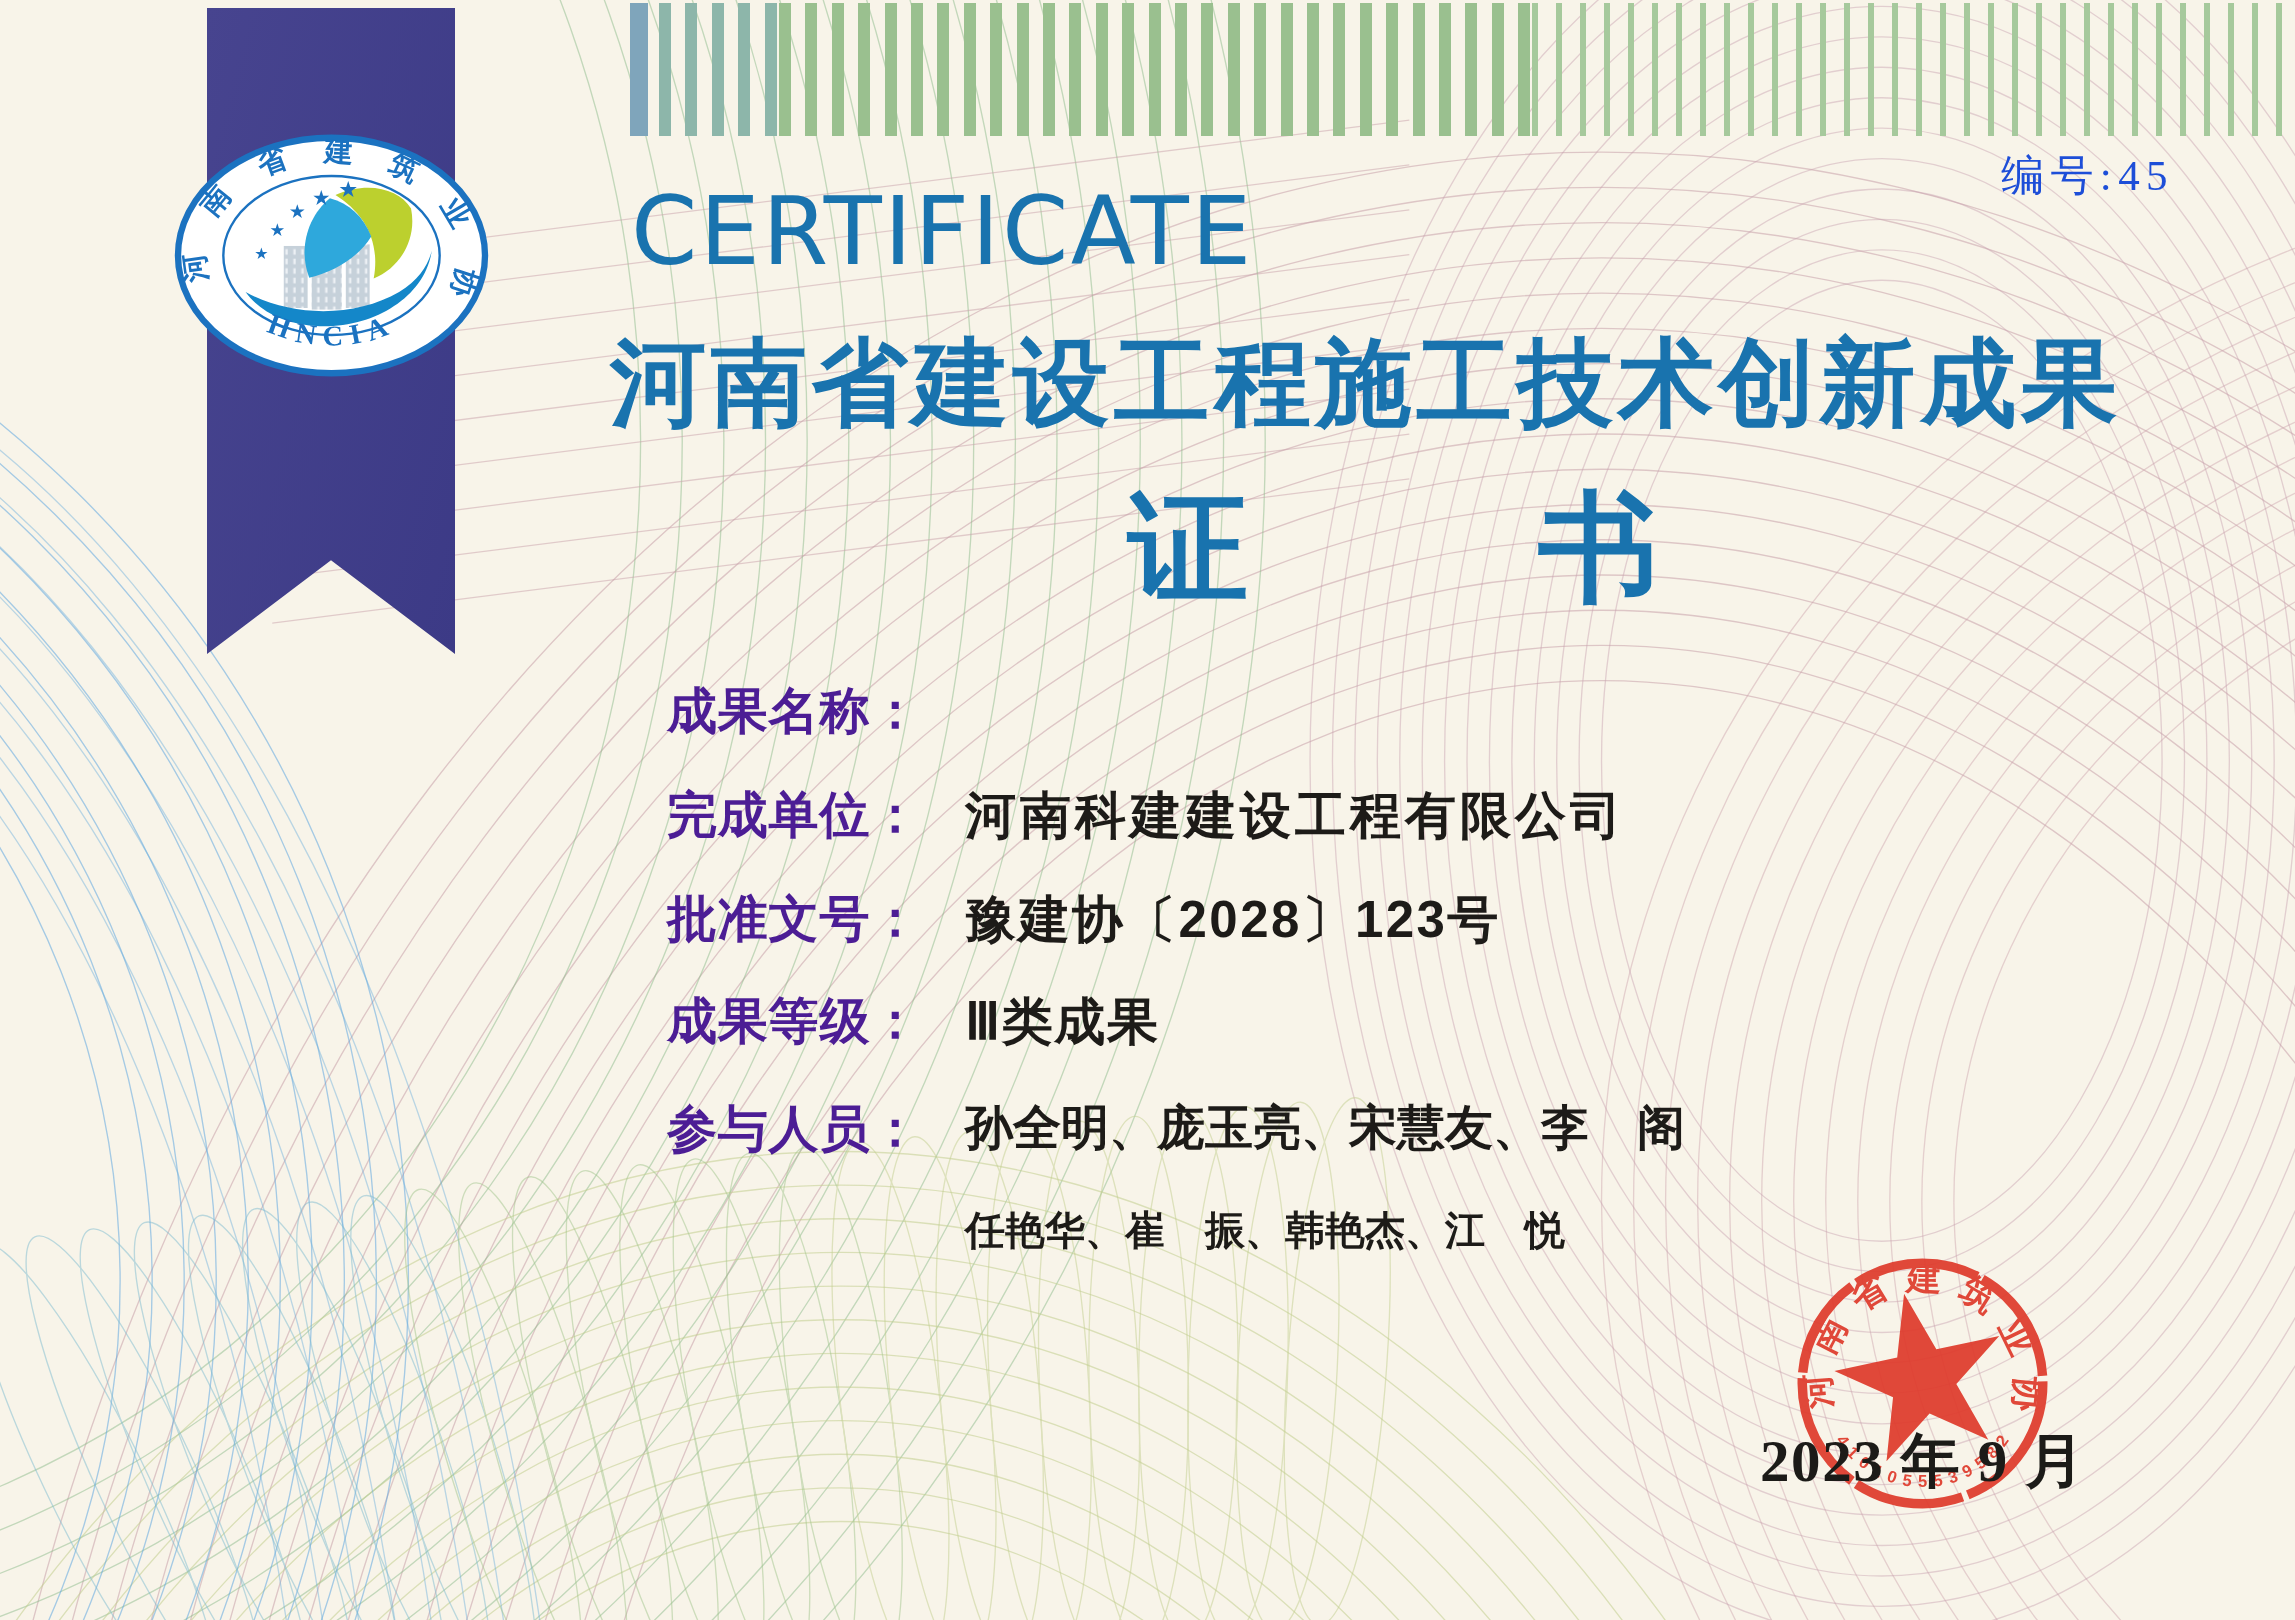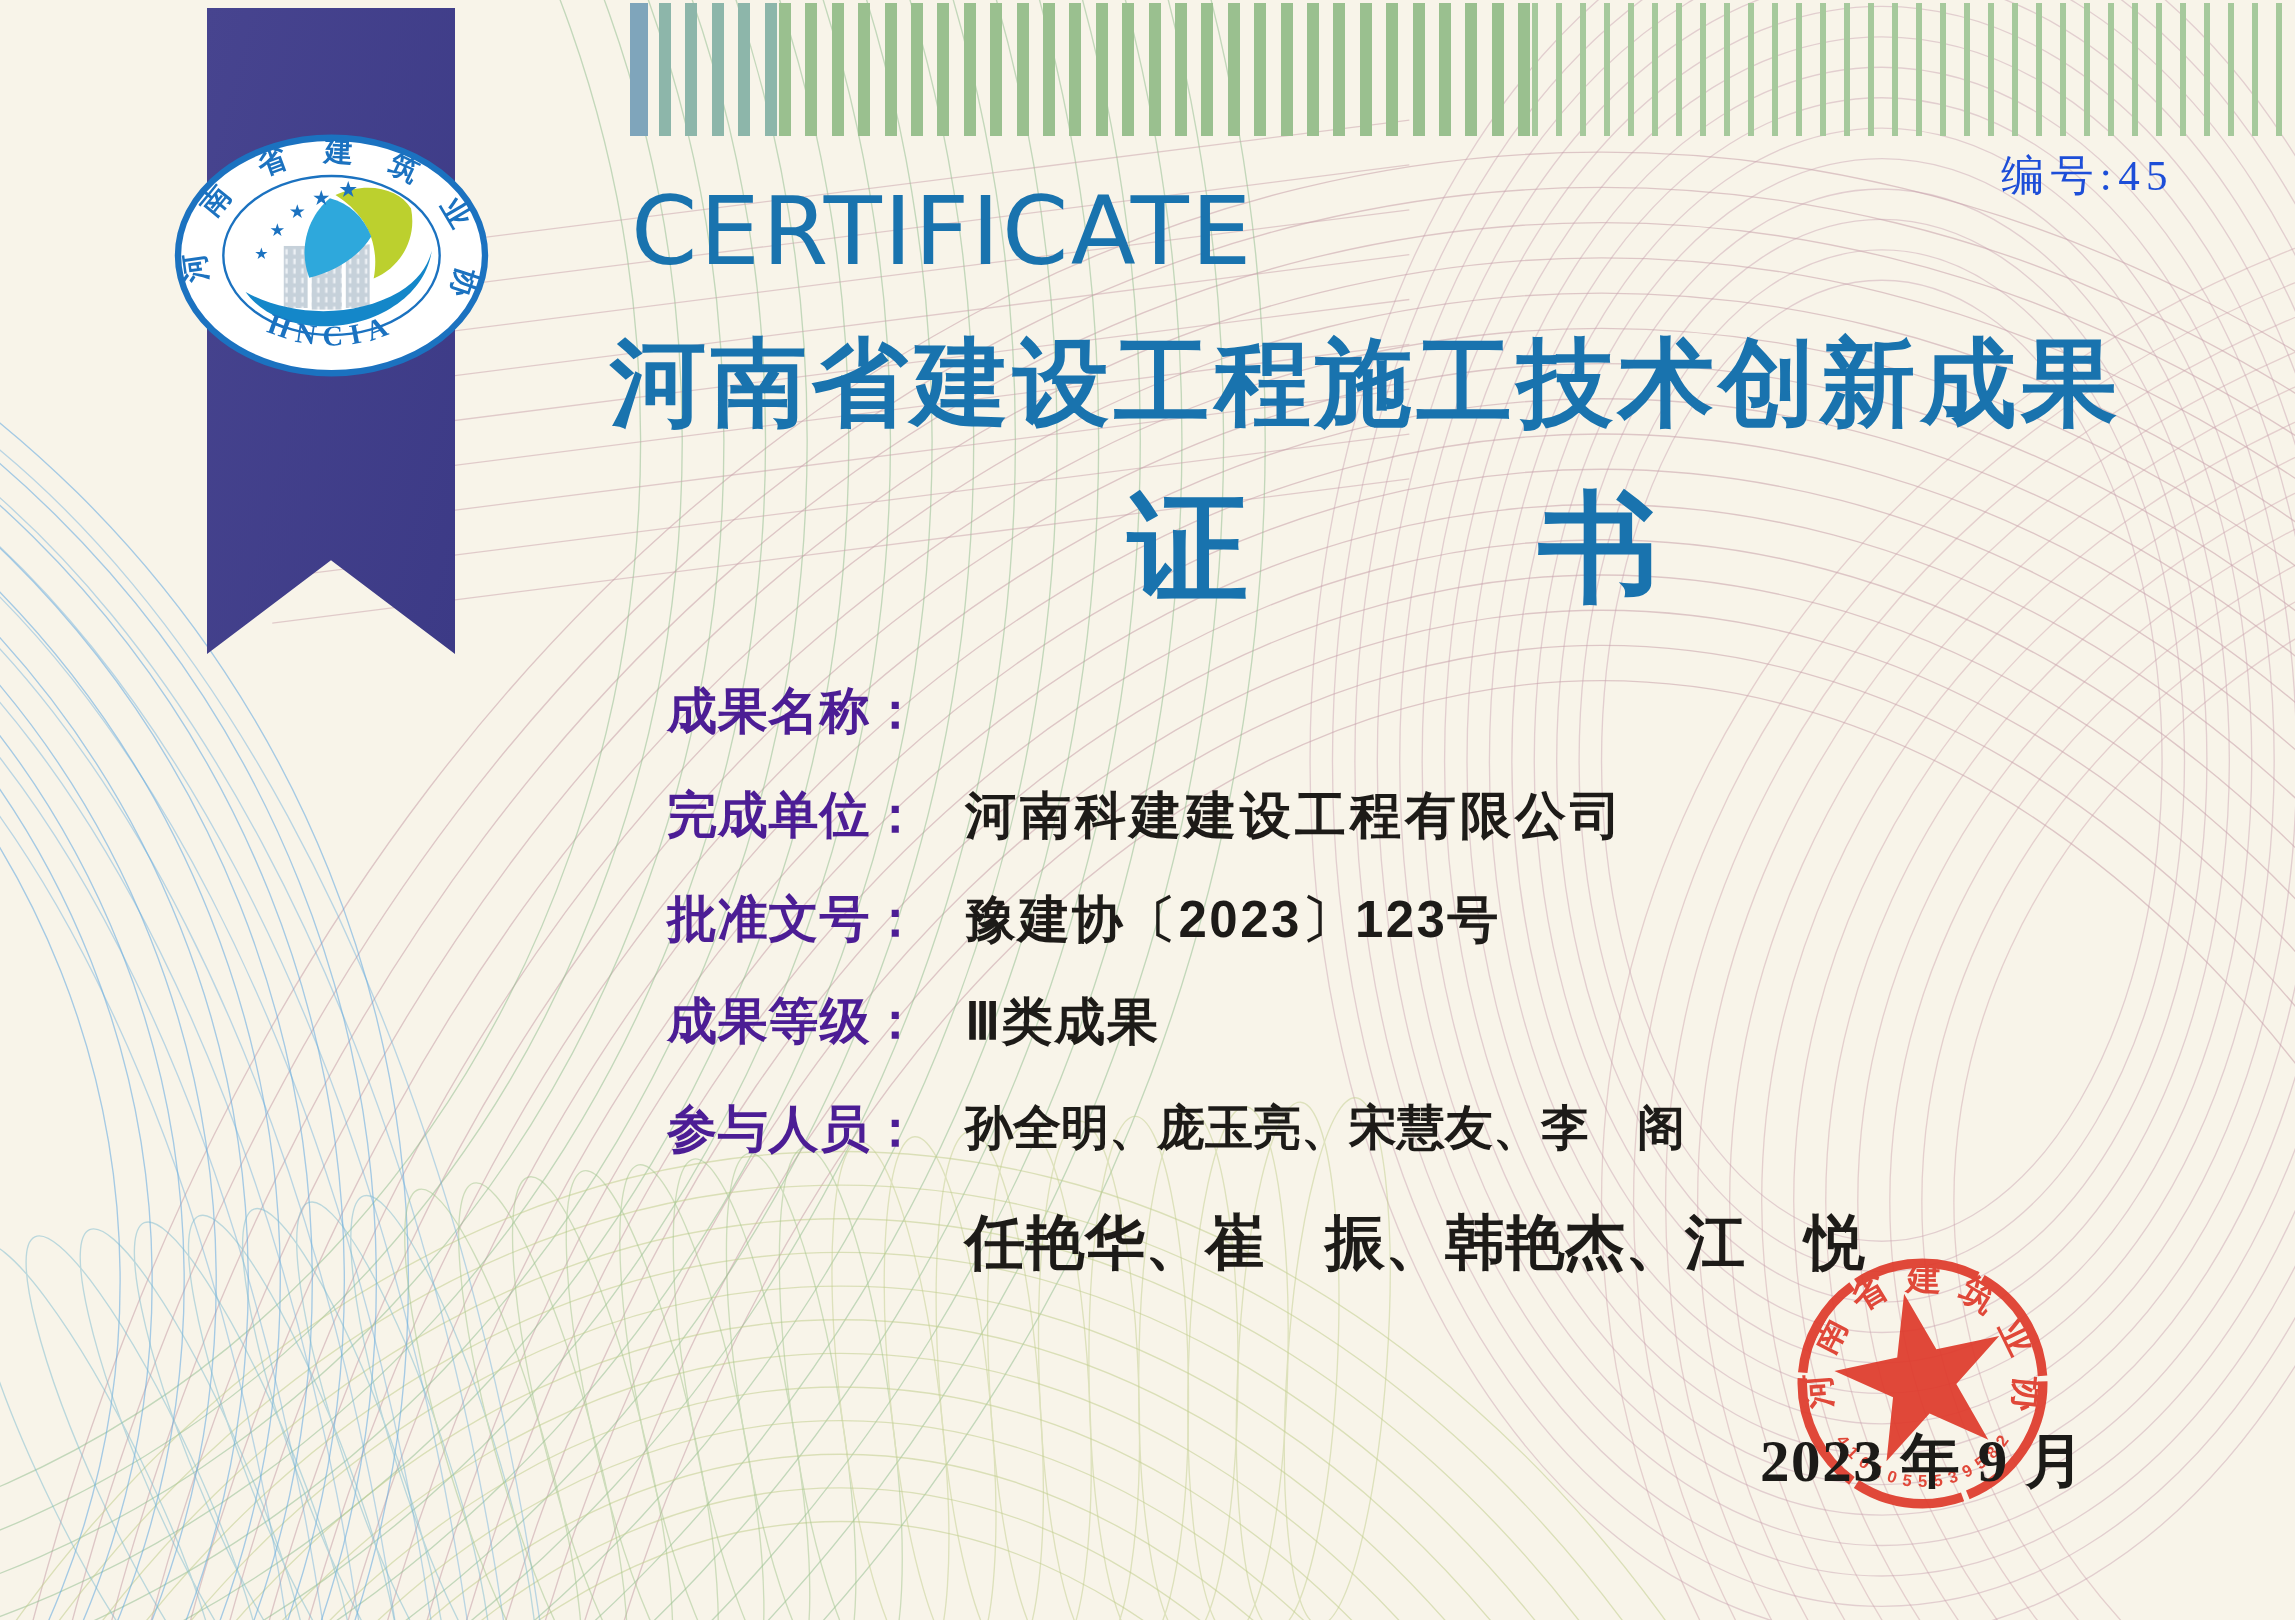--- a/index.html
+++ b/index.html
@@ -40,21 +40,21 @@
 
   
   .row{position:absolute;left:667px;width:1602px;white-space:nowrap;}
   .flabel{font-family:var(--f-sans);font-size:50px;font-weight:700;letter-spacing:0.8px;color:#4c1d95;}
   .fvalue{position:absolute;left:298px;top:0;font-family:var(--f-sans);font-weight:700;color:var(--text-black);}
   .r1{top:678px;} .r1 .fvalue{font-size:48px;}
   .r2{top:782px;} .r2 .fvalue{font-size:51px;letter-spacing:4px;}
   .r3{top:886px;} .r3 .fvalue{font-size:51px;letter-spacing:2.4px;}
   .r4{top:988px;} .r4 .fvalue{font-size:51px;letter-spacing:1.6px;}
   .r5{top:1096px;} .r5 .fvalue{font-size:48px;}
-  .r5b{top:1203px;left:965px;} .r5b .fvalue2{font-family:var(--f-sans);font-size:60px;font-weight:700;color:var(--text-black);}
+  .r5b{top:1203px;left:965px;} .r5b .fvalue2{font-family:var(--f-sans);font-size:40px;font-weight:700;color:var(--text-black);}
 
   
   .seal{position:absolute;left:1788px;top:1249px;width:269px;height:269px;opacity:.92;}
   .date{position:absolute;left:1760px;top:1422px;font-family:var(--f-serif);font-size:59px;font-weight:700;letter-spacing:1.6px;color:#1c1b18;white-space:nowrap;}
 </style>
 </head>
 <body>
 
 <div class="page">
 
@@ -258,21 +258,21 @@
 
   <div class="row r1">
     <span class="flabel">成果名称：</span>
   </div>
   <div class="row r2">
     <span class="flabel">完成单位：</span>
     <span class="fvalue">河南科建建设工程有限公司</span>
   </div>
   <div class="row r3">
     <span class="flabel">批准文号：</span>
-    <span class="fvalue">豫建协〔2023〕123号</span>
+    <span class="fvalue">豫建协〔2028〕123号</span>
   </div>
   <div class="row r5">
     <span class="flabel">参与人员：</span>
     <span class="fvalue">孙全明、庞玉亮、宋慧友、李　阁</span>
   </div>
   <div class="row r4">
     <span class="flabel">成果等级：</span>
     <span class="fvalue">Ⅲ类成果</span>
   </div>
   <div class="row r5b">

